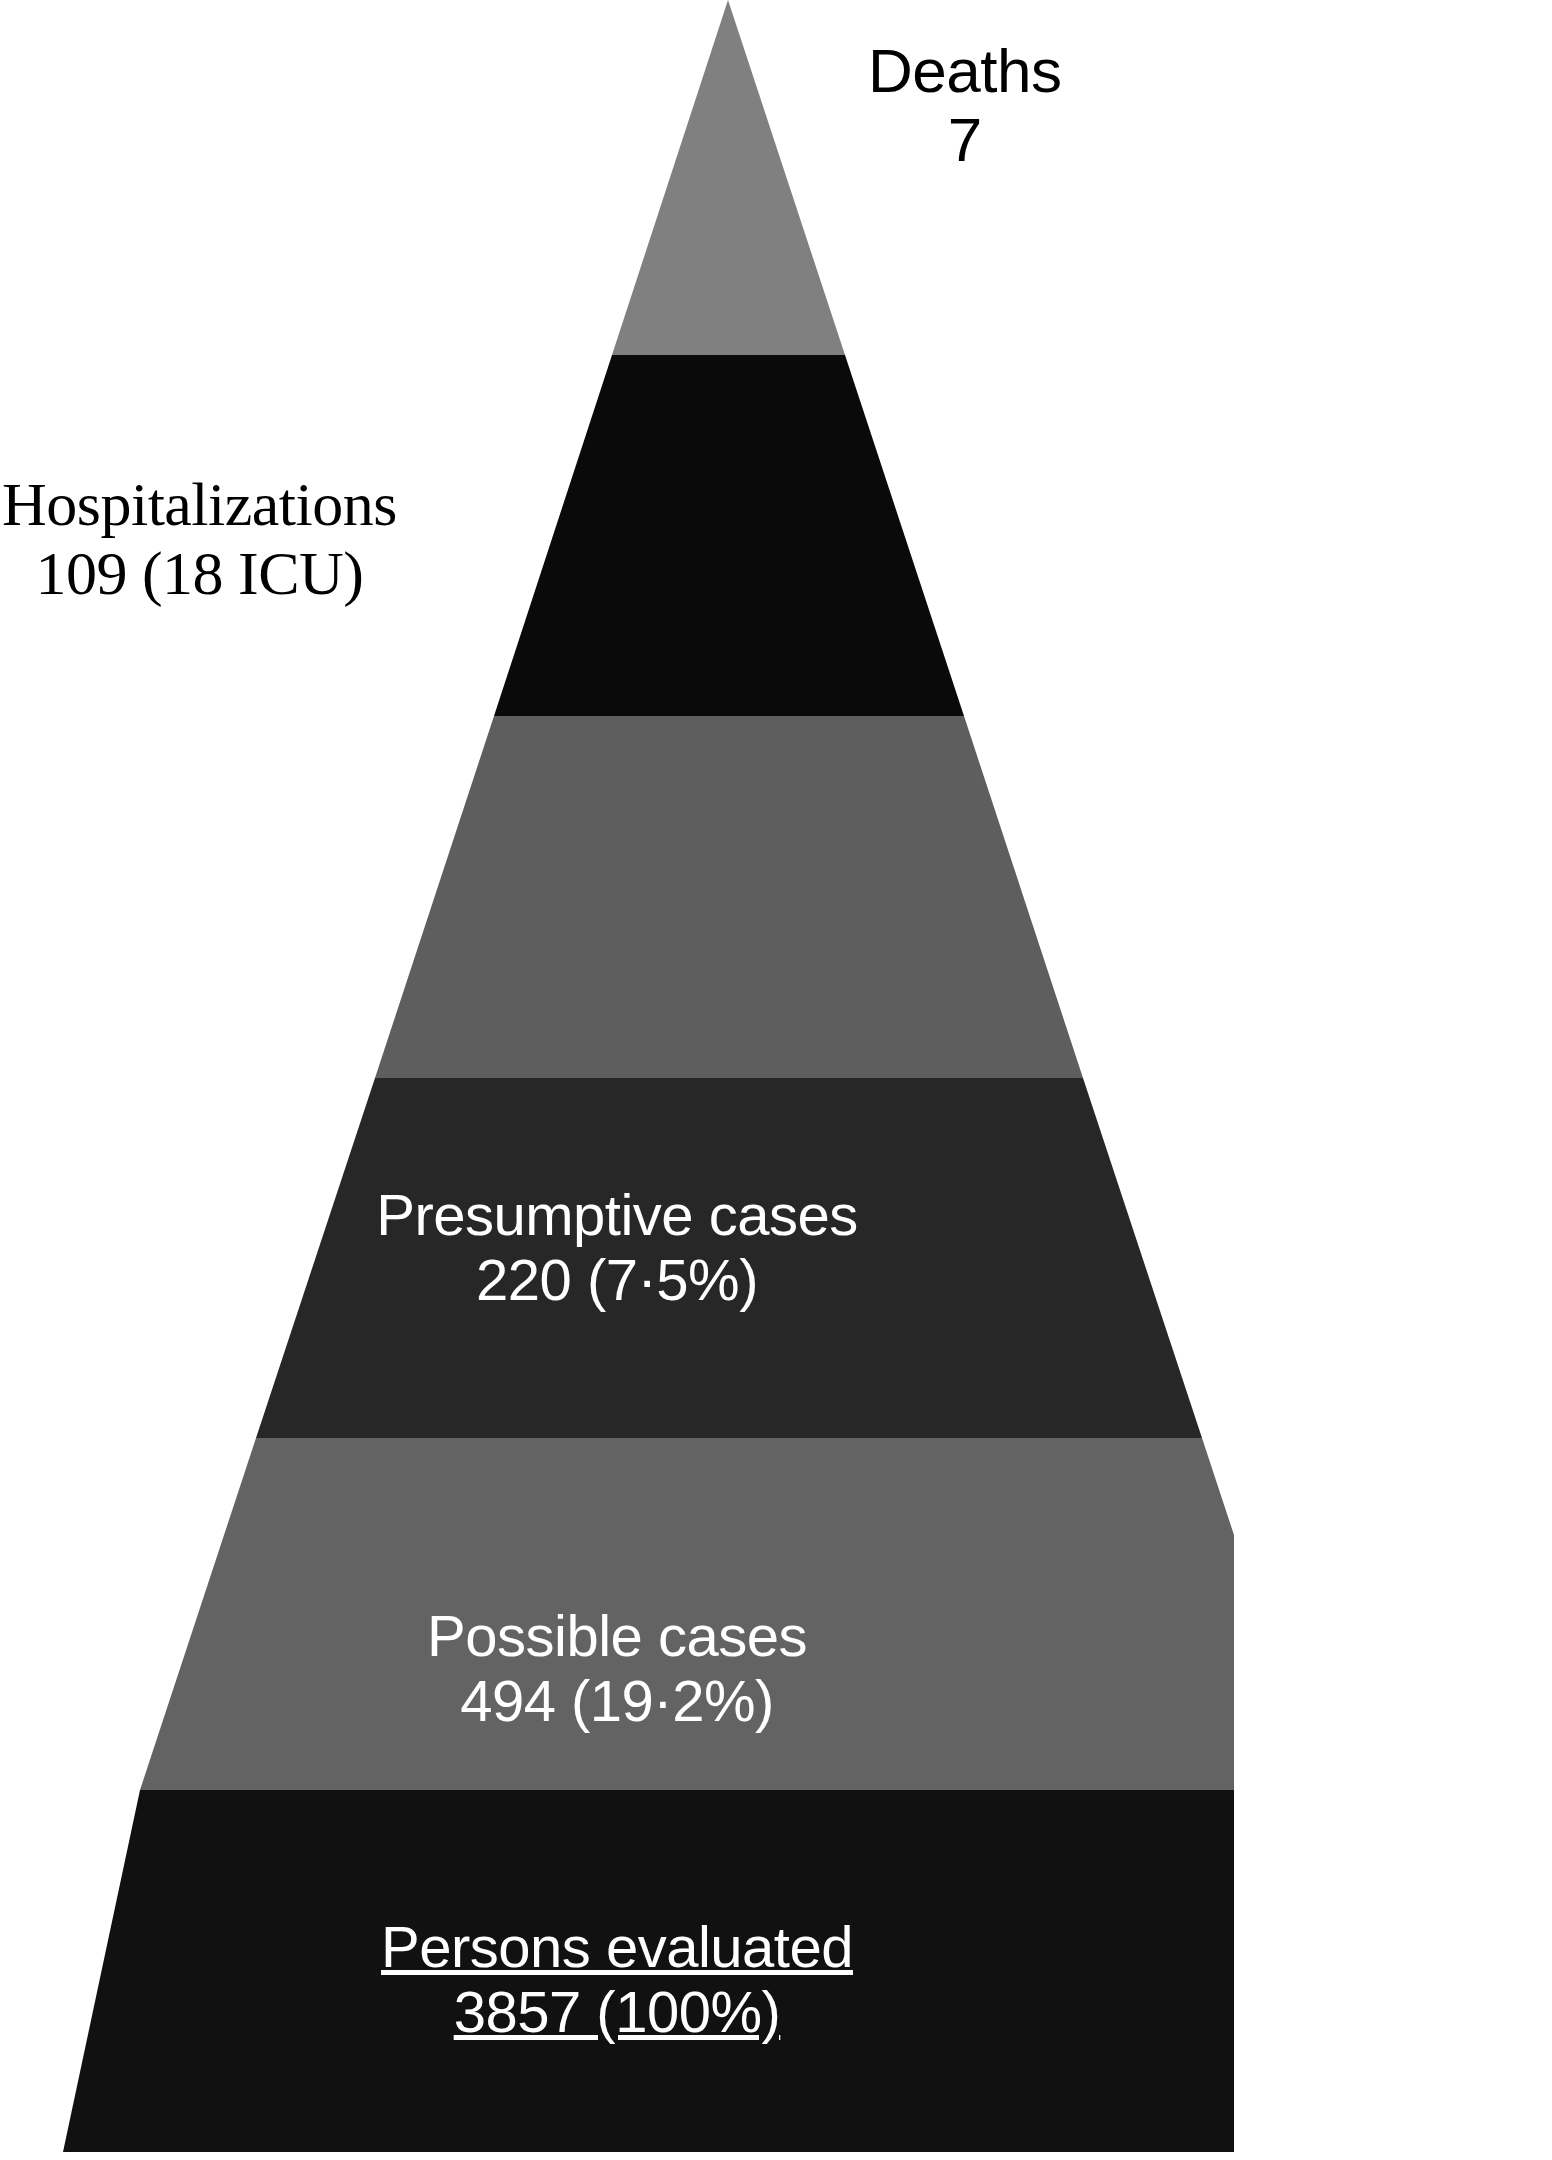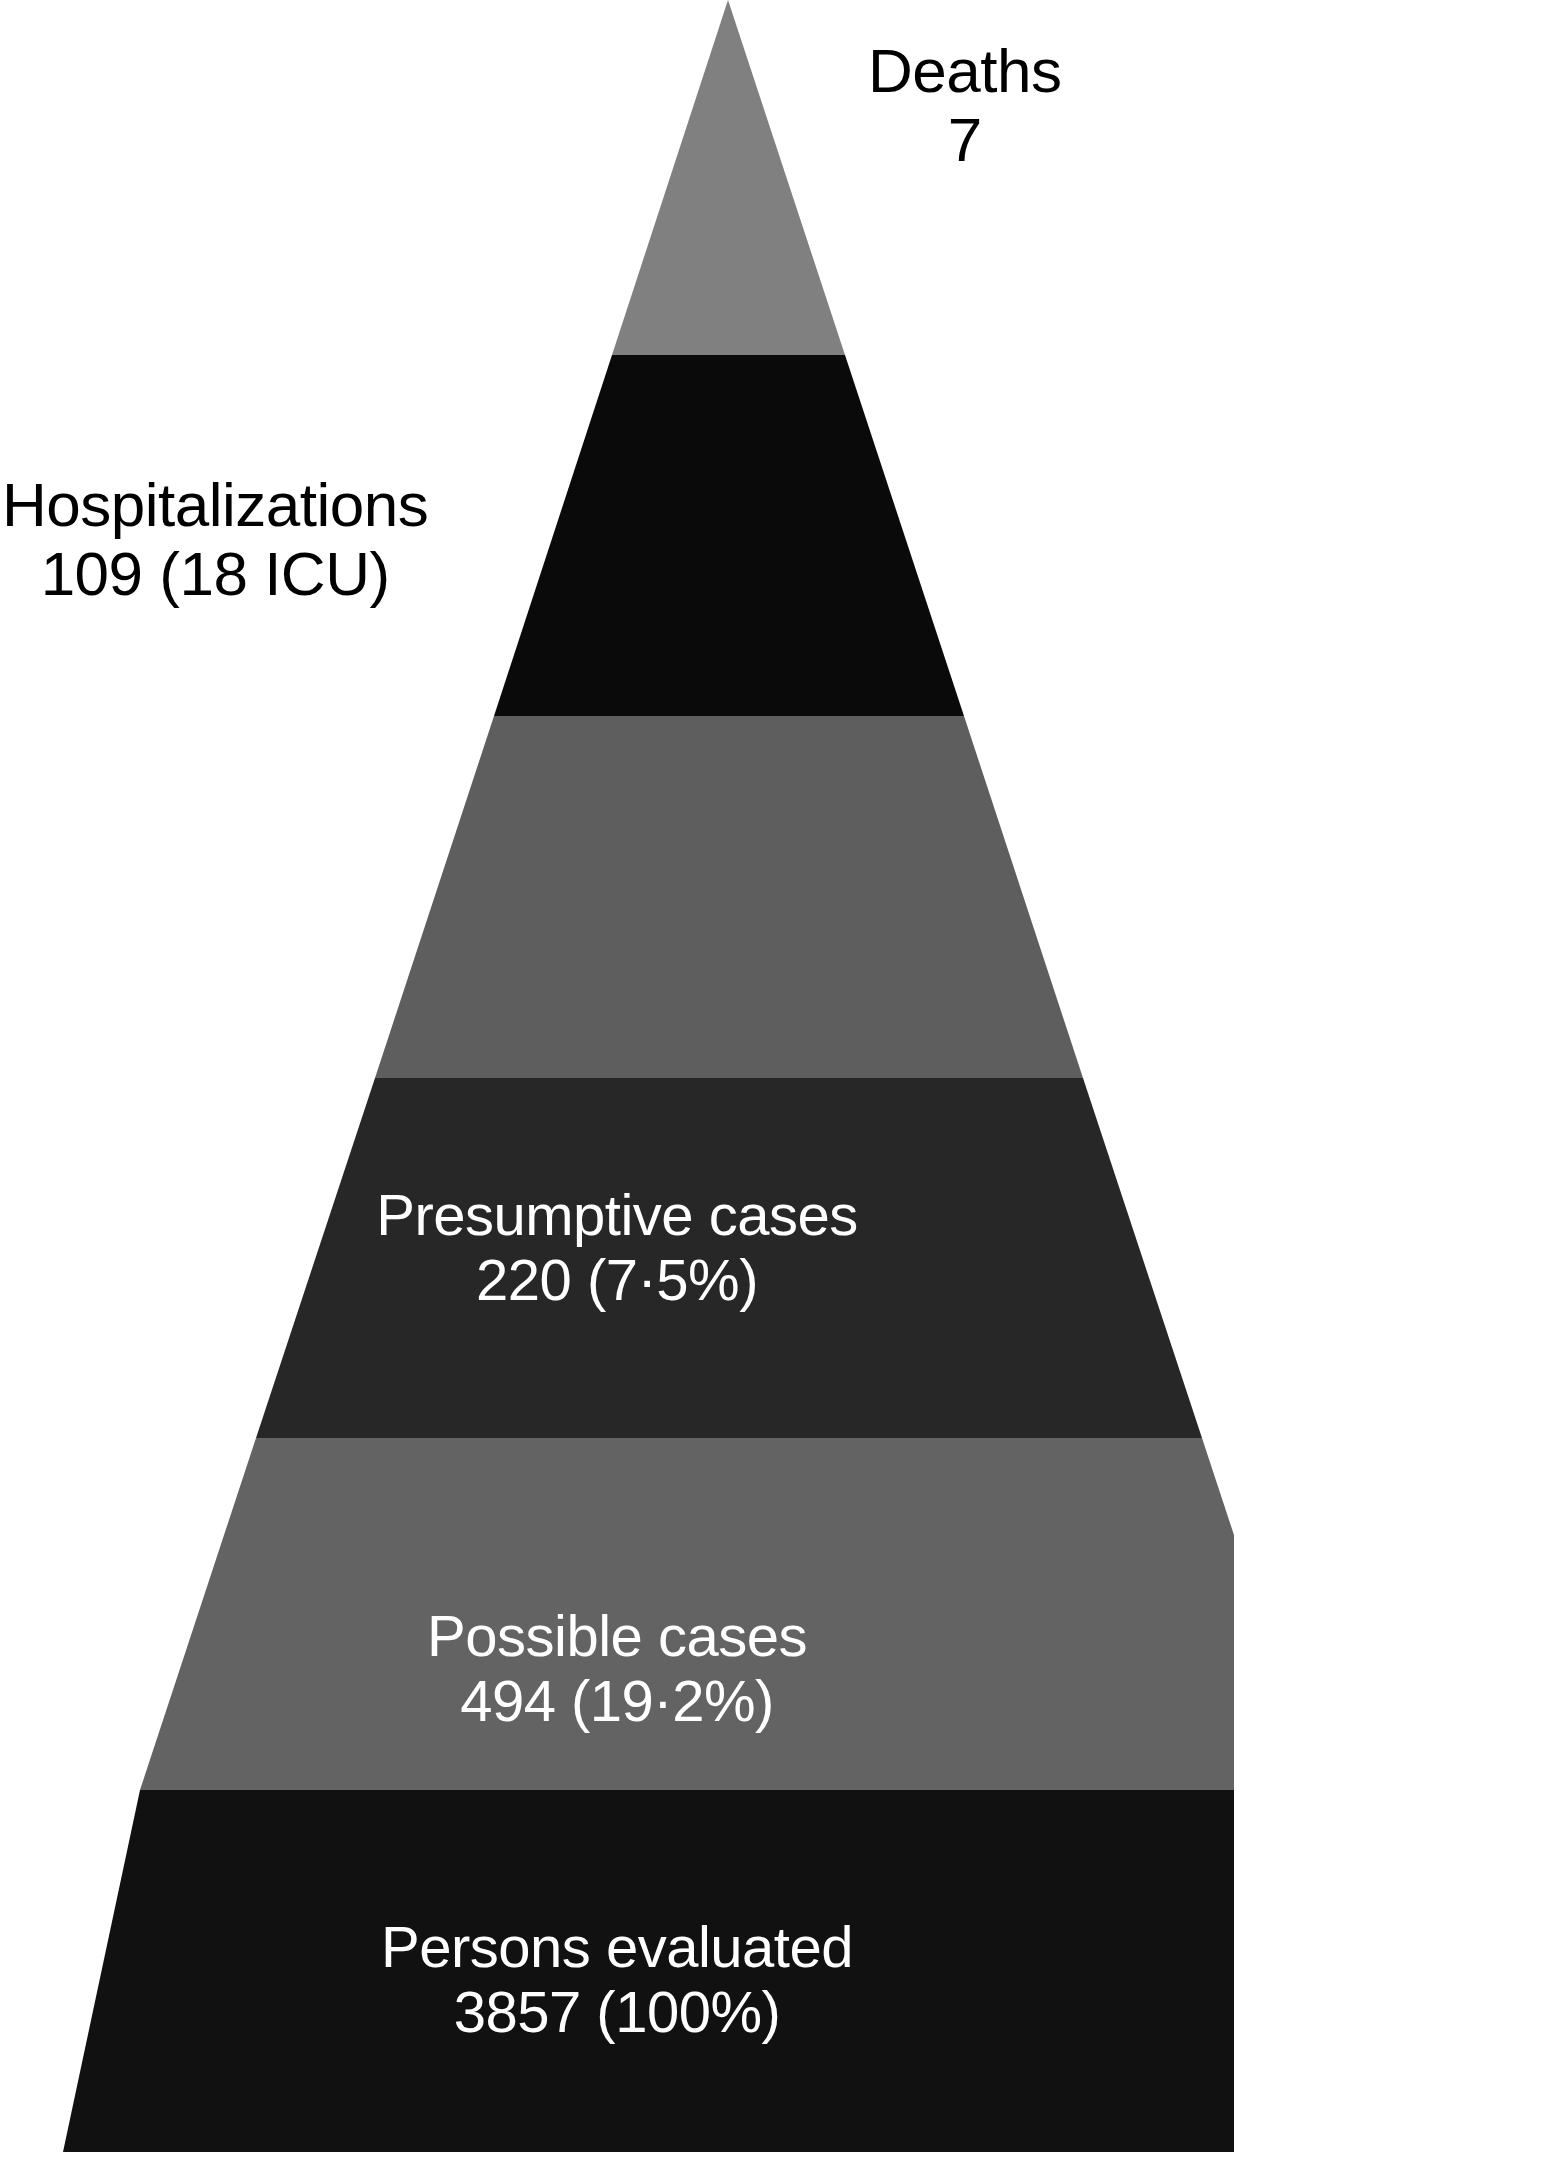--- a/index.html
+++ b/index.html
@@ -40,20 +40,21 @@
   }
   #label-deaths {
     left: 868px;
     top: 36px;
     text-align: center;
   }
   #label-hospitalizations {
     left: 2px;
     top: 470px;
     text-align: center;
+    font-family: Liberation Serif, serif;
   }
   #label-confirmed {
     left: 1094px;
     top: 768px;
     text-align: center;
   }
   .in-label {
     position: absolute;
     width: 100%;
     text-align: center;
@@ -63,21 +64,21 @@
     white-space: nowrap;
     letter-spacing: -0.5px;
     pointer-events: none;
   }
   .in-label .l1,
   .in-label .l2 {
     display: block;
   }
   #label-presumptive { top: 1183px; }
   #label-possible    { top: 1580px; margin-top: 24px; }
-  #label-persons     { top: 1915px; }
+  #label-persons     { top: 1915px; text-decoration: underline; }
 </style>
 </head>
 <body>
 
 <div id="figure">
 
   <svg id="pyramid-svg" viewBox="0 0 1552 2160" preserveAspectRatio="none">
 
     <polygon points="728,0 728,0 845,355 612,355" fill="#808080"></polygon>
 

